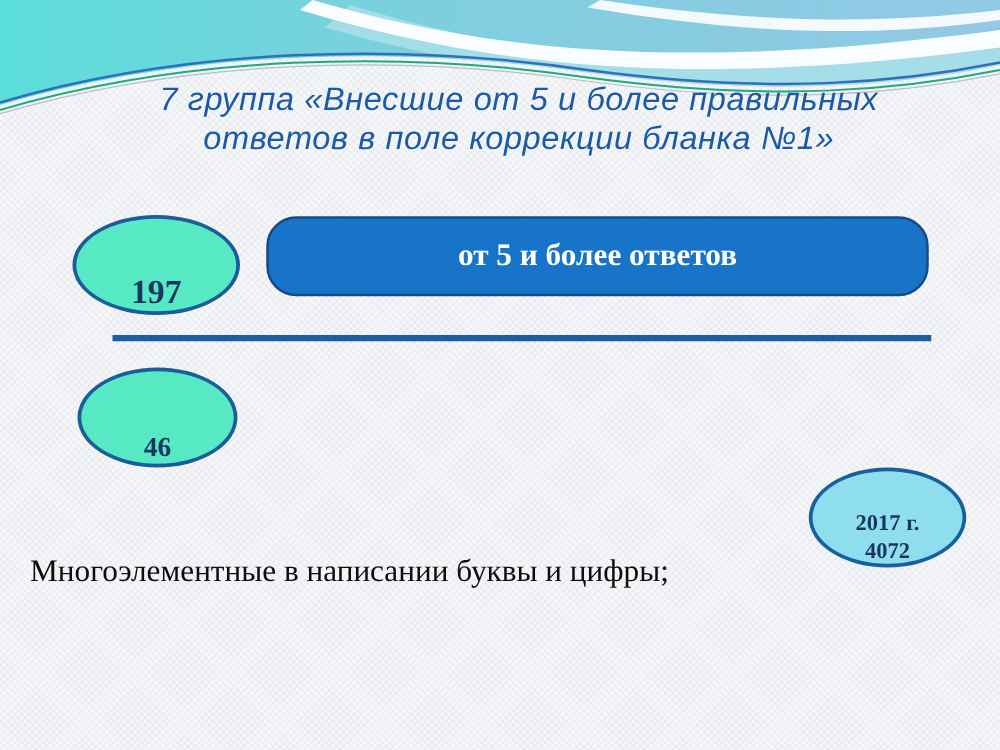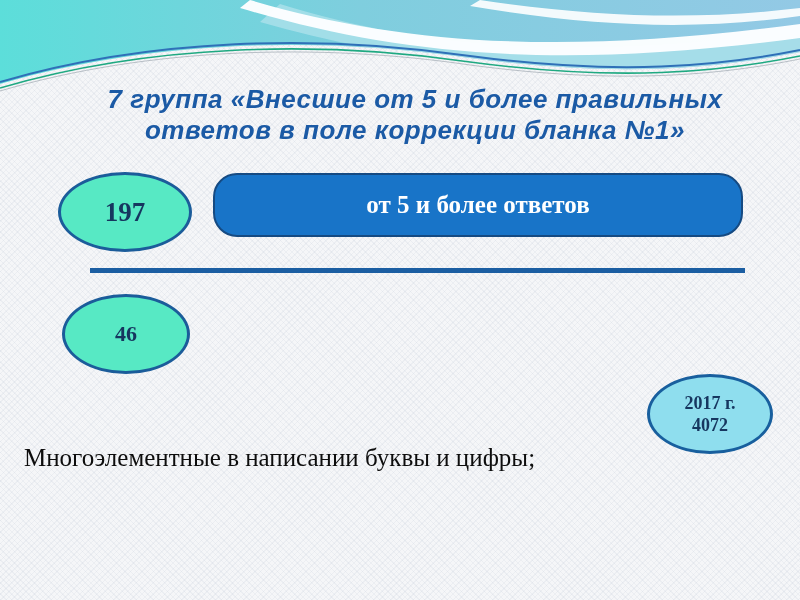--- a/index.html
+++ b/index.html
@@ -6,35 +6,35 @@
   .slide{
     position:relative;width:800px;height:600px;overflow:hidden;
     background-color:#f5f6f8;
     background-image:
       repeating-linear-gradient(45deg, rgba(185,195,210,.16) 0 1px, transparent 1px 4px),
       repeating-linear-gradient(135deg, rgba(185,195,210,.16) 0 1px, transparent 1px 4px);
     font-family:"Liberation Sans", sans-serif;
   }
   .waves{position:absolute;left:0;top:0;}
   .title{
-    position:absolute;left:70px;top:84px;width:690px;text-align:center;
-    color:#1b5aa5;font-style:italic;font-weight:bold;font-size:26px;line-height:31px;
+    position:absolute;left:70px;top:64px;width:690px;text-align:center;
+    color:#1b5aa5;font-style:italic;font-weight:normal;font-size:26px;line-height:31px;
     letter-spacing:.5px;
   }
   .bar{
     position:absolute;left:213px;width:530px;box-sizing:border-box;
     background:#1874c8;border:2px solid #154a82;
     color:#ffffff;display:flex;align-items:center;justify-content:center;
     font-family:"Liberation Serif", serif;font-weight:bold;
   }
   .bar1{top:173px;height:64px;font-size:25px;border-radius:24px;}
   .bar2{top:307px;height:50px;font-size:23px;}
   .ellipse{
     position:absolute;border-radius:50%;box-sizing:border-box;
-    display:flex;flex-direction:column;align-items:center;justify-content:center;
+    display:flex;flex-direction:column;align-items:center;justify-content:flex-end;
     font-family:"Liberation Serif", serif;font-weight:bold;color:#16365f;text-align:center;
   }
   .mint{background:#57e9c4;border:3px solid #1b5c9a;}
   .sky{background:#8fdeee;border:3px solid #185f9e;}
   .e197{left:58px;top:172px;width:134px;height:80px;font-size:27px;}
   .e46{left:62px;top:294px;width:128px;height:80px;font-size:22px;}
   .y2016{left:502px;top:374px;width:130px;height:80px;font-size:18px;line-height:22px;}
   .y2017{left:647px;top:374px;width:126px;height:80px;font-size:18px;line-height:22px;}
   .divider{position:absolute;left:90px;top:268px;width:655px;height:5px;background:#1b5ea2;}
   .analysis{

